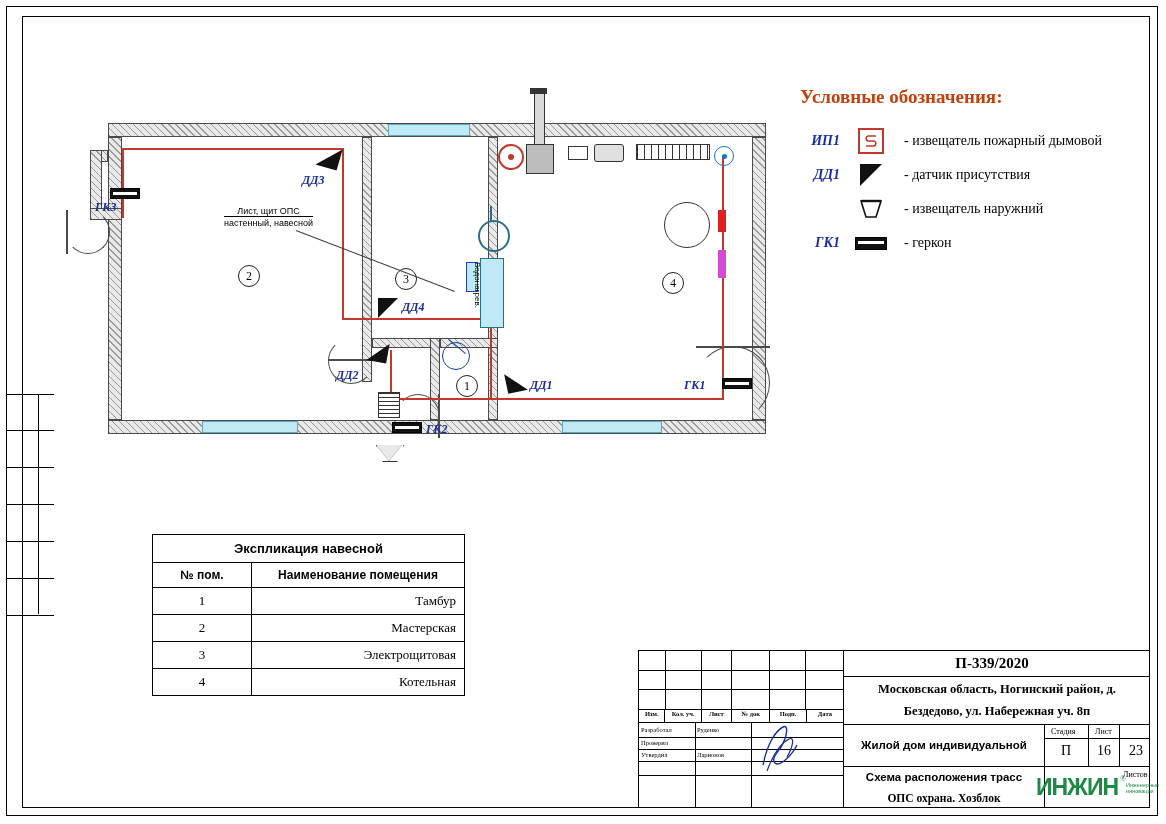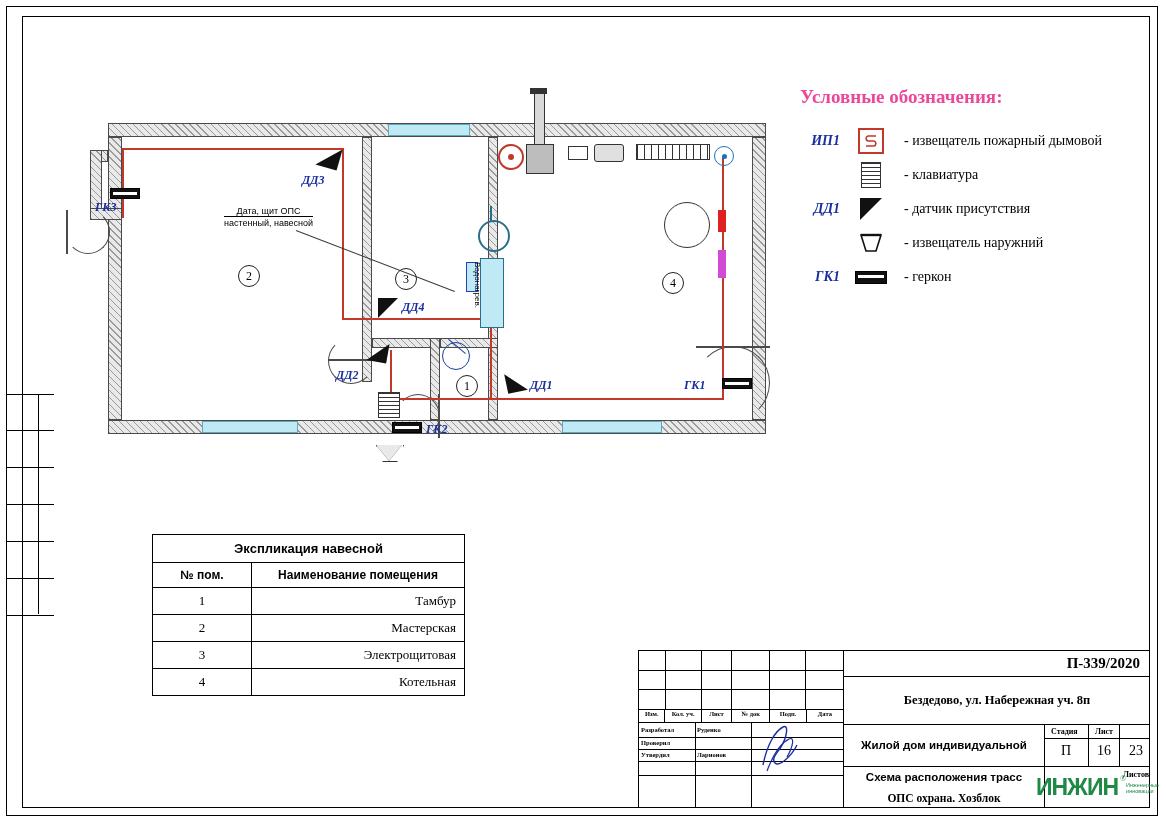--- a/index.html
+++ b/index.html
@@ -21,34 +21,34 @@
 
   
   .gerkon{width:30px;height:11px;background:#111;border:1px solid #000;box-sizing:border-box;}
   .gerkon:after{content:"";display:block;height:3px;background:#fff;margin:3px 2px 0 2px;}
   .lbl{font-family:"Liberation Serif",serif;font-weight:bold;font-style:italic;color:#1a2ea0;font-size:12px;white-space:nowrap;}
   .roomnum{width:20px;height:20px;border:1.4px solid #222;border-radius:50%;font-family:"Liberation Serif",serif;font-size:12px;display:flex;align-items:center;justify-content:center;background:#fff;}
   .keyb{width:22px;height:26px;border:1.2px solid #333;background:#fff;box-sizing:border-box;
         background-image:repeating-linear-gradient(to bottom,#333 0px,#333 1px,transparent 1px,transparent 4px);}
 
   
-  .legend-title{font-family:"Liberation Serif",serif;font-size:19px;font-weight:bold;color:#ec4899;}
+  .legend-title{font-family:"Liberation Serif",serif;font-size:19px;font-weight:bold;color:#c2410c;}
   .legend-row{display:flex;align-items:center;height:34px;}
   .legend-code{width:40px;text-align:right;font-family:"Liberation Serif",serif;font-weight:bold;font-style:italic;color:#1a2ea0;font-size:14px;margin-right:8px;}
   .legend-sym{width:46px;display:flex;justify-content:center;align-items:center;}
   .legend-text{font-family:"Liberation Serif",serif;font-size:14px;color:#000;margin-left:10px;white-space:nowrap;}
 
   
   table.exp{border-collapse:collapse;font-family:"Liberation Serif",serif;}
   table.exp td,table.exp th{border:1.2px solid #000;}
   .exp-head{font-family:"Liberation Sans",sans-serif;font-weight:bold;font-size:13px;text-align:center;padding:6px 4px;}
   .exp-sub{font-family:"Liberation Sans",sans-serif;font-weight:bold;font-size:12px;text-align:center;padding:5px 4px;}
   .exp-num{text-align:center;font-size:13px;padding:5px;width:88px;}
   .exp-name{text-align:right;font-size:13px;padding:5px 8px;width:196px;}
-  .st-b{font-weight:bold;text-align:center;}
+  .st-b{font-weight:normal;text-align:center;}
   .proj-code{font-size:15px;font-weight:bold;text-align:right;padding-right:10px;}
   .obj-text{font-size:12.5px;font-weight:bold;text-align:center;line-height:1.25;padding:3px 4px;}
   .obj-text2{font-size:12px;font-weight:bold;text-align:center;line-height:1.25;padding:3px 4px;}
   .logo{font-family:"Liberation Sans",sans-serif;font-weight:bold;font-size:23px;color:#1f8a46;letter-spacing:-1px;}
   .logo-sub{font-family:"Liberation Sans",sans-serif;font-size:5.5px;color:#1f8a46;}
 </style>
 </head>
 <body>
 
 <div id="sheet">
@@ -118,21 +118,21 @@
 
     <div class="abs gerkon" style="left:20px;top:78px;"></div>
     <div class="abs lbl" style="left:-15px;top:90px;margin-left:20px;">ГК3</div>
 
     <div class="abs roomnum" style="left:148px;top:155px;">2</div>
     <div class="abs roomnum" style="left:305px;top:158px;">3</div>
     <div class="abs roomnum" style="left:572px;top:162px;">4</div>
     <div class="abs roomnum" style="left:366px;top:265px;">1</div>
 
     <div class="abs" style="left:134px;top:96px;text-align:center;font-family:'Liberation Sans',sans-serif;font-size:9px;color:#000;">
-      <div>Дата, щит ОПС</div>
+      <div>Лист, щит ОПС</div>
       <div style="border-top:1px solid #000;padding-top:1px;">настенный, навесной</div>
     </div>
     <div class="abs thinline" style="left:206px;top:120px;width:170px;height:1px;transform:rotate(21deg);transform-origin:left center;"></div>
 
     <div class="abs" style="left:376px;top:152px;width:10px;height:28px;border:1px solid #2040c0;background:#bfeaf5;"></div>
 
     <div class="abs" style="left:390px;top:148px;width:22px;height:68px;background:#bfeaf5;border:1px solid #2a6f8a;"></div>
     <div class="abs" style="left:392px;top:152px;width:60px;font-family:'Liberation Sans',sans-serif;font-size:8px;color:#000;transform:rotate(90deg);transform-origin:left top;">Водонагрев.</div>
     <div class="abs" style="left:388px;top:110px;width:28px;height:28px;border:2px solid #2a6f8a;border-radius:50%;"></div>
     <div class="abs" style="left:400px;top:96px;width:2px;height:16px;background:#2a6f8a;"></div>
@@ -196,27 +196,20 @@
       <div class="legend-sym">
         <div style="width:22px;height:22px;border:2px solid #c0392b;display:flex;align-items:center;justify-content:center;">
           <svg width="14" height="14" viewBox="0 0 14 14">
               <path d="M12 2 H4 A2.6 2.6 0 0 0 4 7 H10 A2.6 2.6 0 0 1 10 12 H2" fill="none" stroke="#c0392b" stroke-width="1.6"></path>
             </svg>
         </div>
       </div>
       <div class="legend-text">- извещатель пожарный дымовой</div>
     </div>
 
-    <div class="legend-row">
-      <div class="legend-code"></div>
-      <div class="legend-sym">
-        <div class="keyb" style="width:20px;height:26px;"></div>
-      </div>
-      <div class="legend-text">- клавиатура</div>
-    </div>
 
     <div class="legend-row">
       <div class="legend-code">ДД1</div>
       <div class="legend-sym">
         <div style="width:0;height:0;border-right:22px solid transparent;border-top:22px solid #111;"></div>
       </div>
       <div class="legend-text">- датчик присутствия</div>
     </div>
 
     <div class="legend-row">
@@ -274,25 +267,26 @@
     <div class="abs" style="left:0;top:0;width:204px;height:58px;">
       <div class="abs" style="left:0;top:19px;width:204px;height:1px;background:#000;"></div>
       <div class="abs" style="left:0;top:38px;width:204px;height:1px;background:#000;"></div>
       <div class="abs" style="left:26px;top:0;width:1px;height:58px;background:#000;"></div>
       <div class="abs" style="left:62px;top:0;width:1px;height:58px;background:#000;"></div>
       <div class="abs" style="left:92px;top:0;width:1px;height:58px;background:#000;"></div>
       <div class="abs" style="left:130px;top:0;width:1px;height:58px;background:#000;"></div>
       <div class="abs" style="left:166px;top:0;width:1px;height:58px;background:#000;"></div>
     </div>
 
-    <div class="abs" style="left:204px;top:0;width:307px;height:26px;border-left:1px solid #000;border-bottom:1px solid #000;box-sizing:border-box;display:flex;align-items:center;justify-content:flex-end;">
+    <div class="abs" style="left:204px;top:0;width:307px;height:26px;border-left:1px solid #000;border-bottom:1px solid #000;box-sizing:border-box;display:flex;align-items:center;justify-content:center;">
       <span class="proj-code">П-339/2020</span>
     </div>
 
     <div class="abs" style="left:204px;top:26px;width:307px;height:48px;border-left:1px solid #000;border-bottom:1px solid #000;box-sizing:border-box;display:flex;flex-direction:column;justify-content:center;">
+      <div class="obj-text">Московская область, Ногинский район, д.</div>
       <div class="obj-text">Бездедово, ул. Набережная уч. 8п</div>
     </div>
 
     <div class="abs" style="left:0;top:58px;width:204px;height:14px;border-top:1px solid #000;border-bottom:1px solid #000;box-sizing:border-box;display:flex;font-family:'Liberation Serif',serif;font-size:6.5px;font-weight:bold;">
       <div style="width:26px;border-right:1px solid #000;text-align:center;">Изм.</div>
       <div style="width:36px;border-right:1px solid #000;text-align:center;">Кол. уч.</div>
       <div style="width:30px;border-right:1px solid #000;text-align:center;">Лист</div>
       <div style="width:38px;border-right:1px solid #000;text-align:center;">№ док</div>
       <div style="width:36px;border-right:1px solid #000;text-align:center;">Подп.</div>
       <div style="width:37px;text-align:center;">Дата</div>

